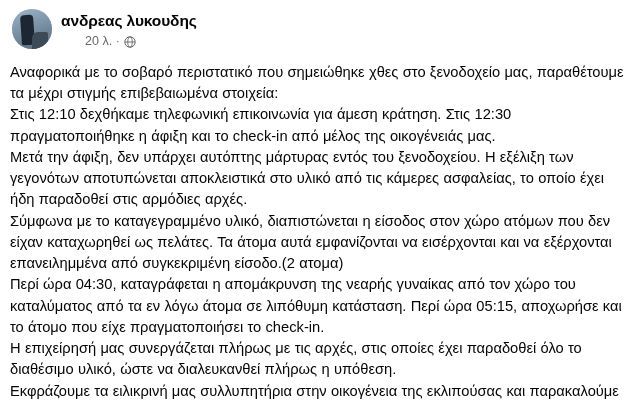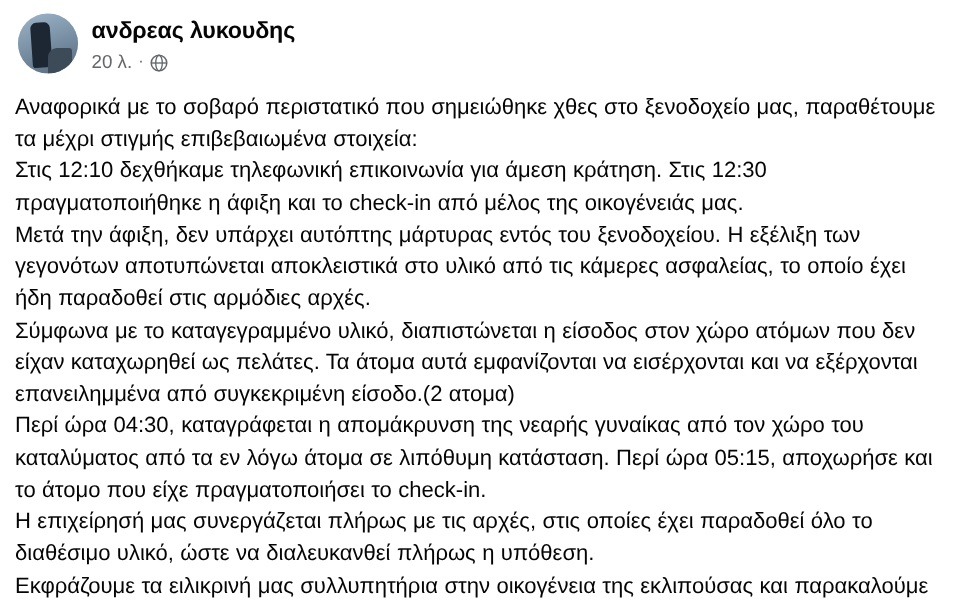--- a/index.html
+++ b/index.html
@@ -72,20 +72,21 @@
     letter-spacing: -0.1px;
     white-space: nowrap;
   }
   .meta {
     margin-top: 3px;
     font-size: 12.5px;
     color: #65676b;
     display: flex;
     align-items: center;
     gap: 4px;
+    margin-left: 24px;
   }
   .meta .dot {
     font-size: 11px;
     line-height: 1;
     color: #65676b;
   }
   .globe-icon svg {
     display: block;
   }
   .post-body {

